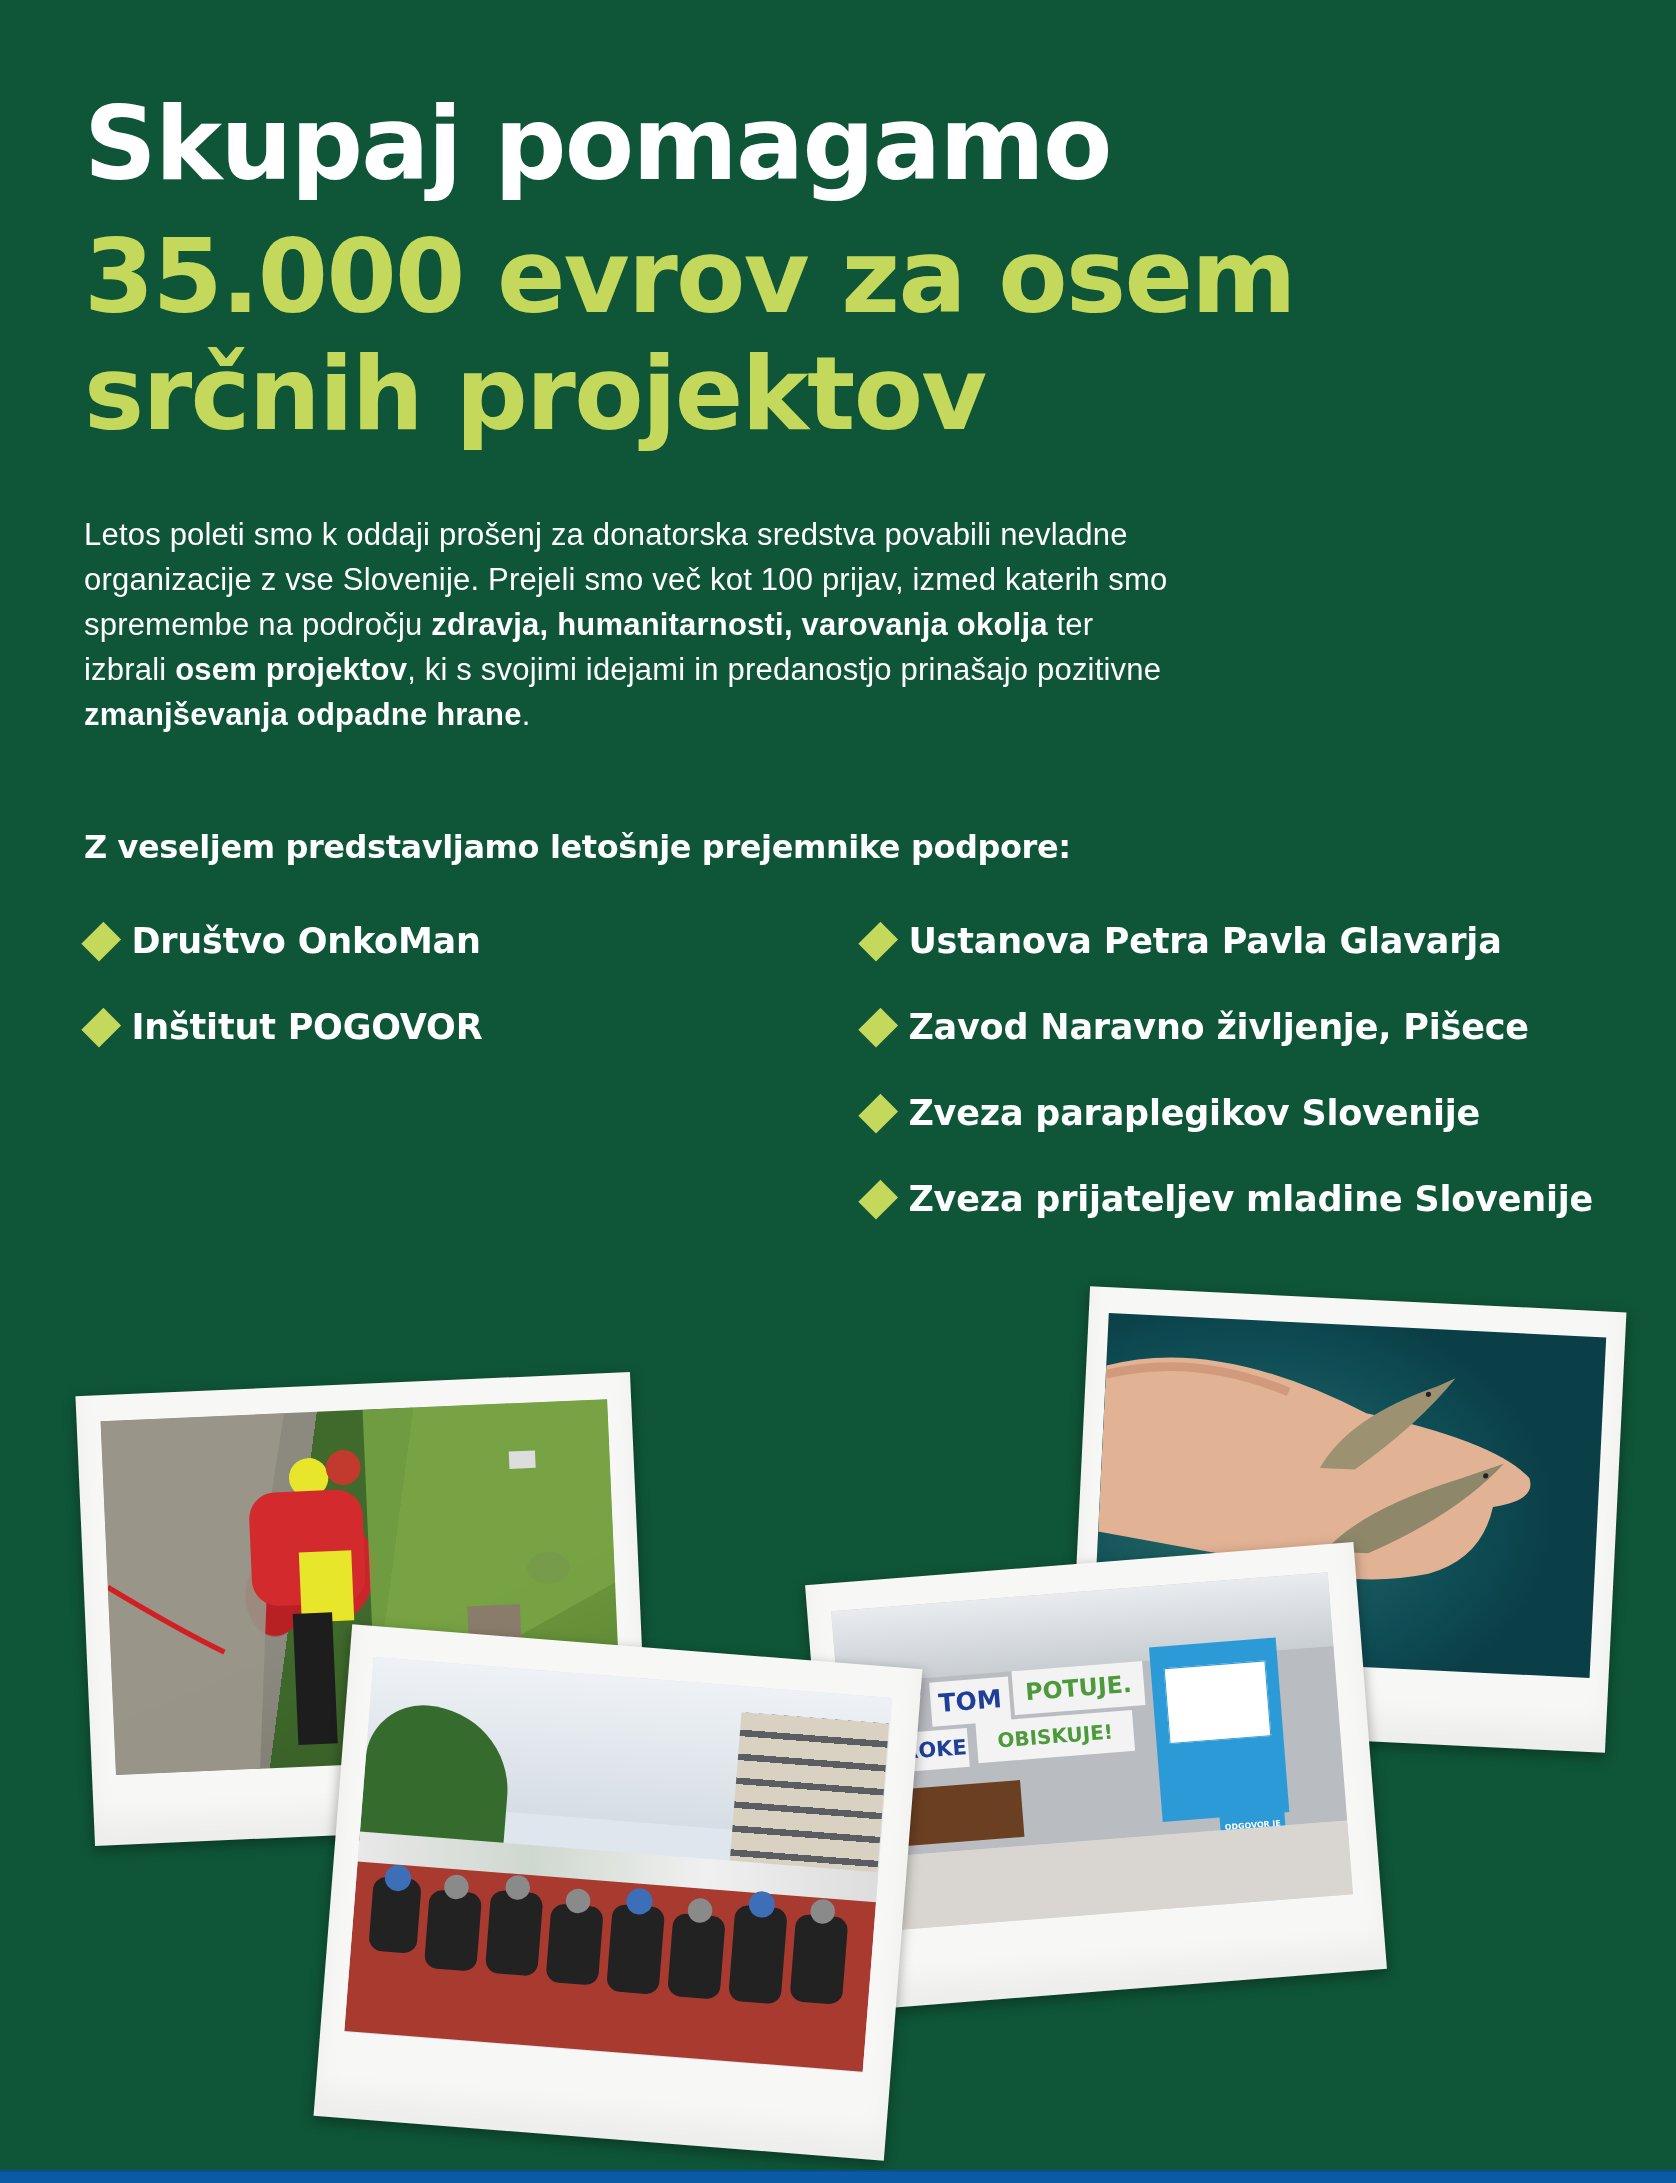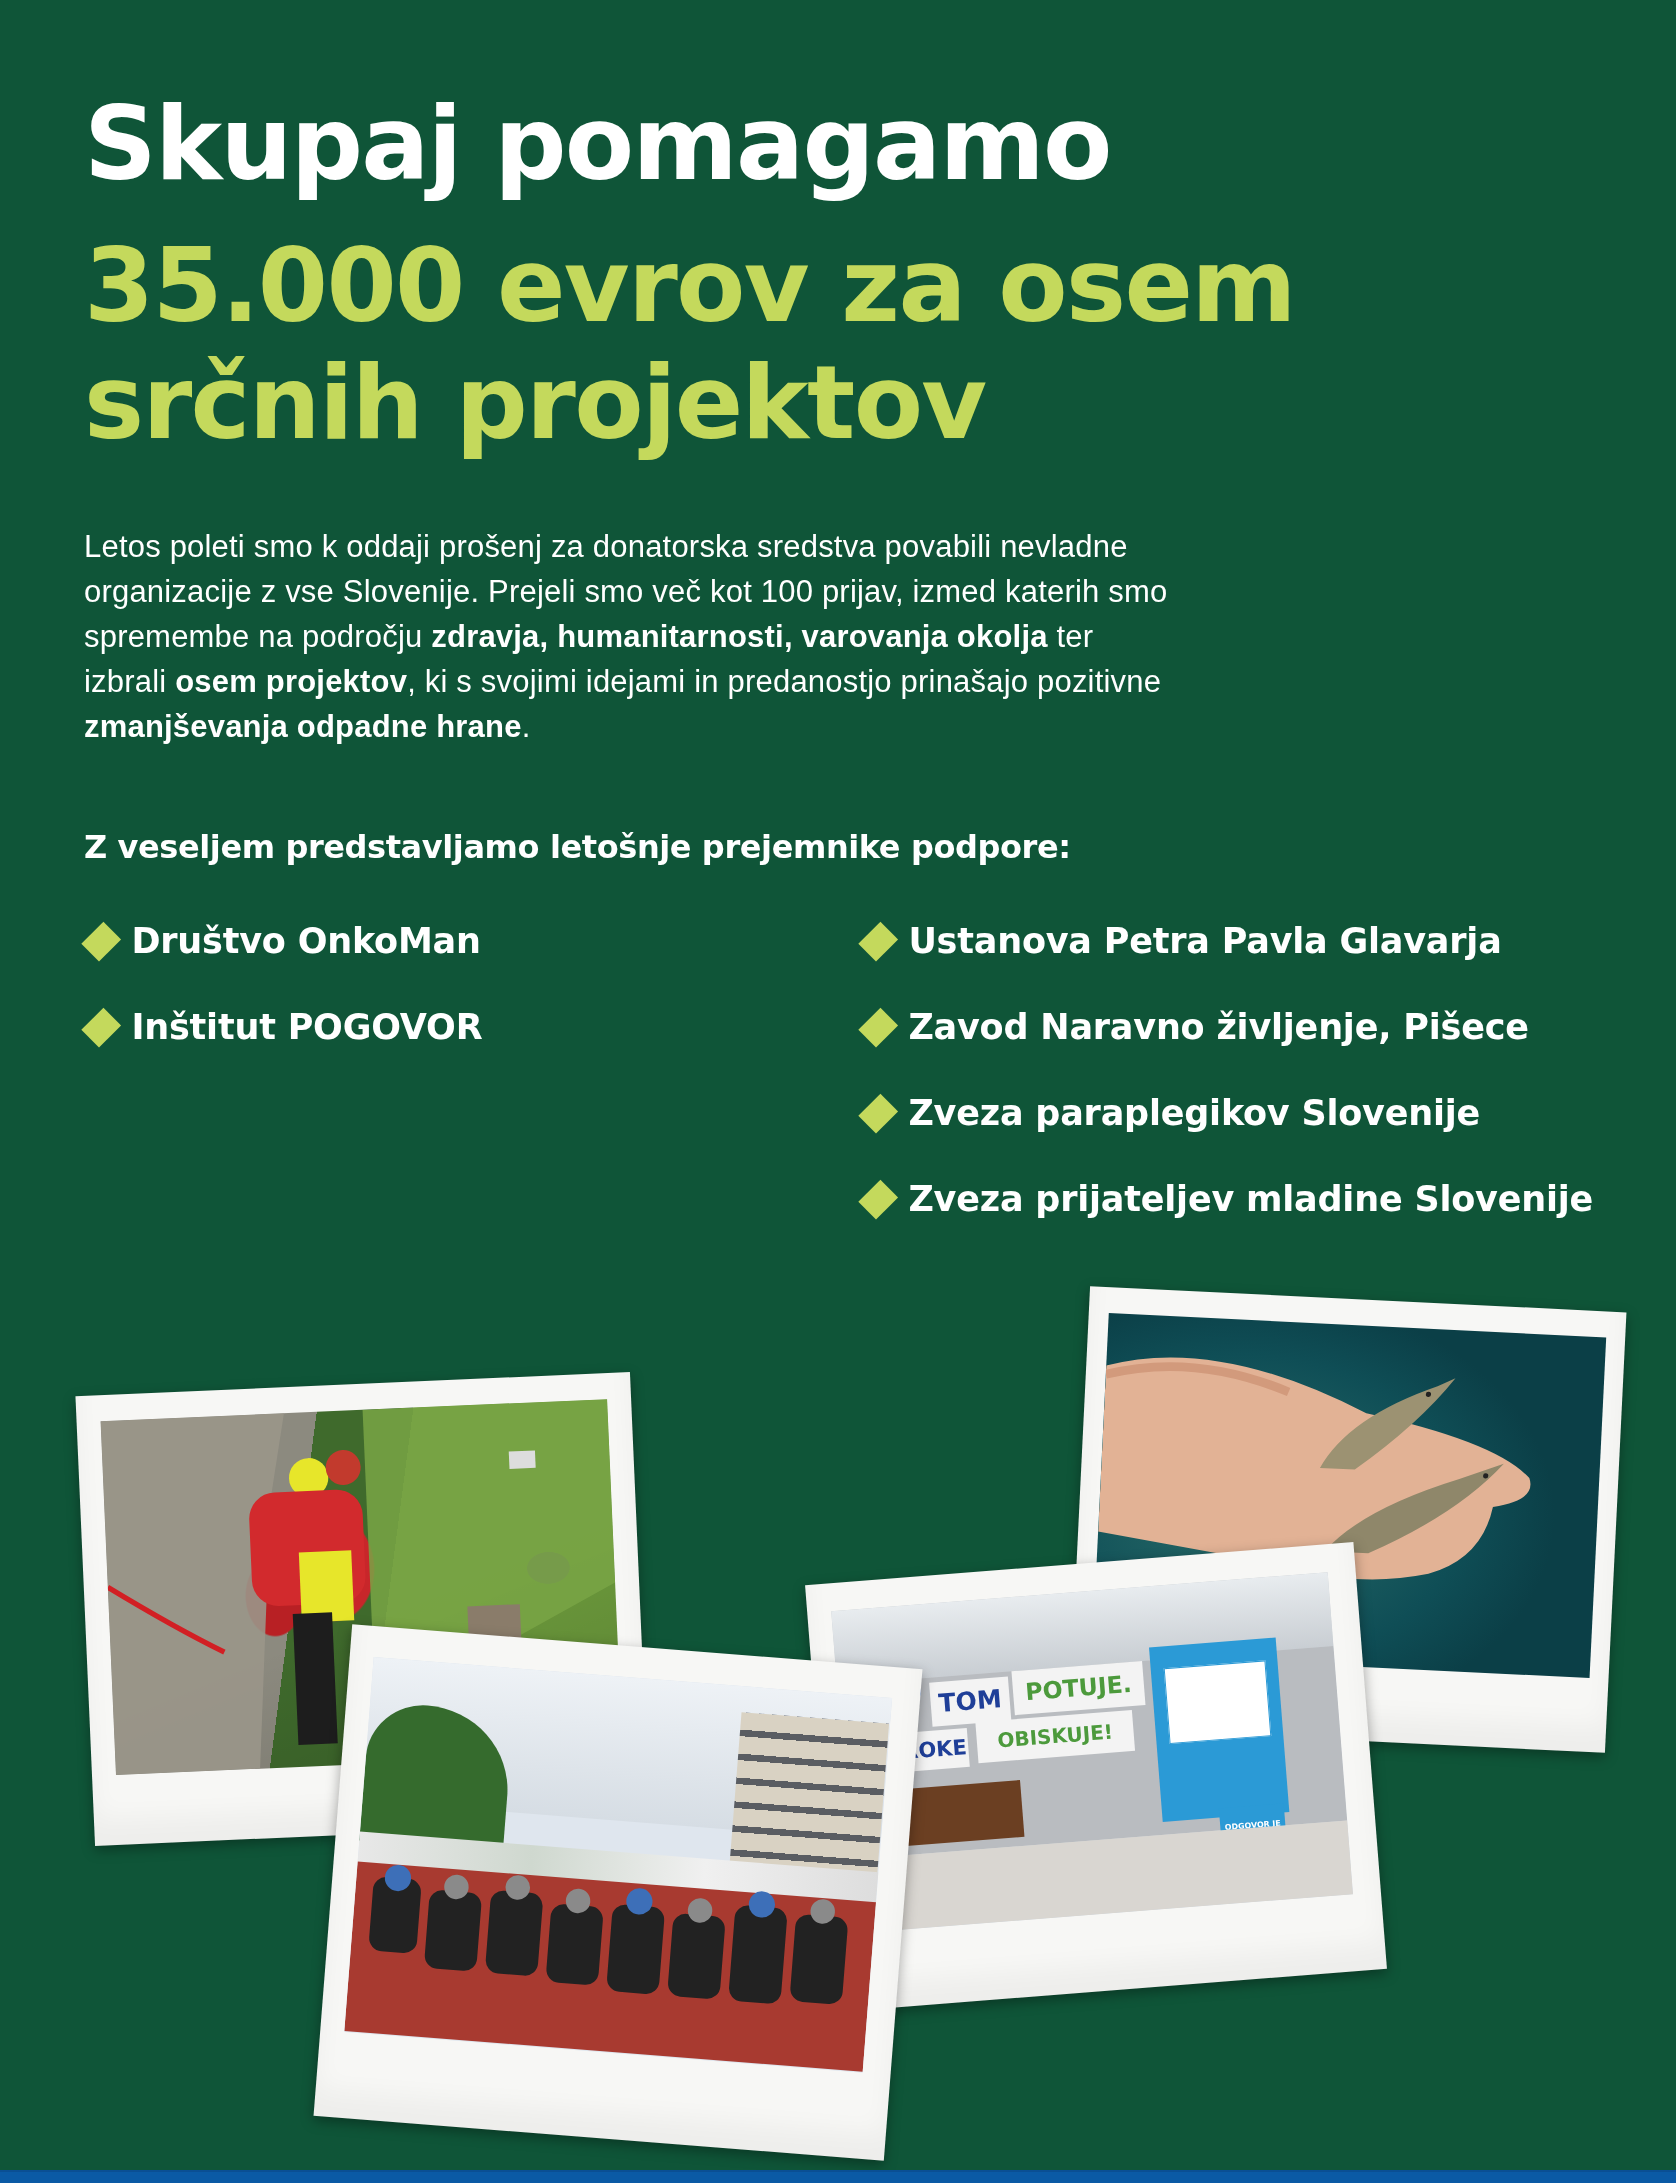--- a/index.html
+++ b/index.html
@@ -9,28 +9,28 @@
     font-family:"DejaVu Sans", "Liberation Sans", sans-serif;
   }
   .page { position:absolute; inset:0; }
   .h1 {
     position:absolute; left:84px; top:83px;
     font-family:"DejaVu Sans", sans-serif; font-weight:bold;
     font-size:101px; line-height:122px; letter-spacing:-1.7px;
     color:#ffffff; margin:0; white-space:nowrap;
   }
   .h2 {
-    position:absolute; left:84px; top:228px;
+    position:absolute; left:84px; top:219px;
     font-family:"DejaVu Sans", sans-serif; font-weight:bold;
     font-size:101px; line-height:117px; letter-spacing:-1.7px;
     color:#c4d95c; margin:0;
   }
   .h2 span { display:block; white-space:nowrap; }
   .intro {
-    position:absolute; left:84px; top:524px; width:1485px;
+    position:absolute; left:84px; top:512px; width:1485px;
     font-family:"Liberation Sans Narrow","Liberation Sans", sans-serif;
     font-size:31px; line-height:45px; color:#ffffff; letter-spacing:0.2px;
   }
   .intro b { font-weight:bold; }
   .intro .ln { display:block; white-space:nowrap; }
   .subhead {
     position:absolute; left:84px; top:821px;
     font-family:"DejaVu Sans", sans-serif; font-weight:bold;
     font-size:32px; line-height:52px; color:#ffffff; white-space:nowrap;
     letter-spacing:-0.4px;

